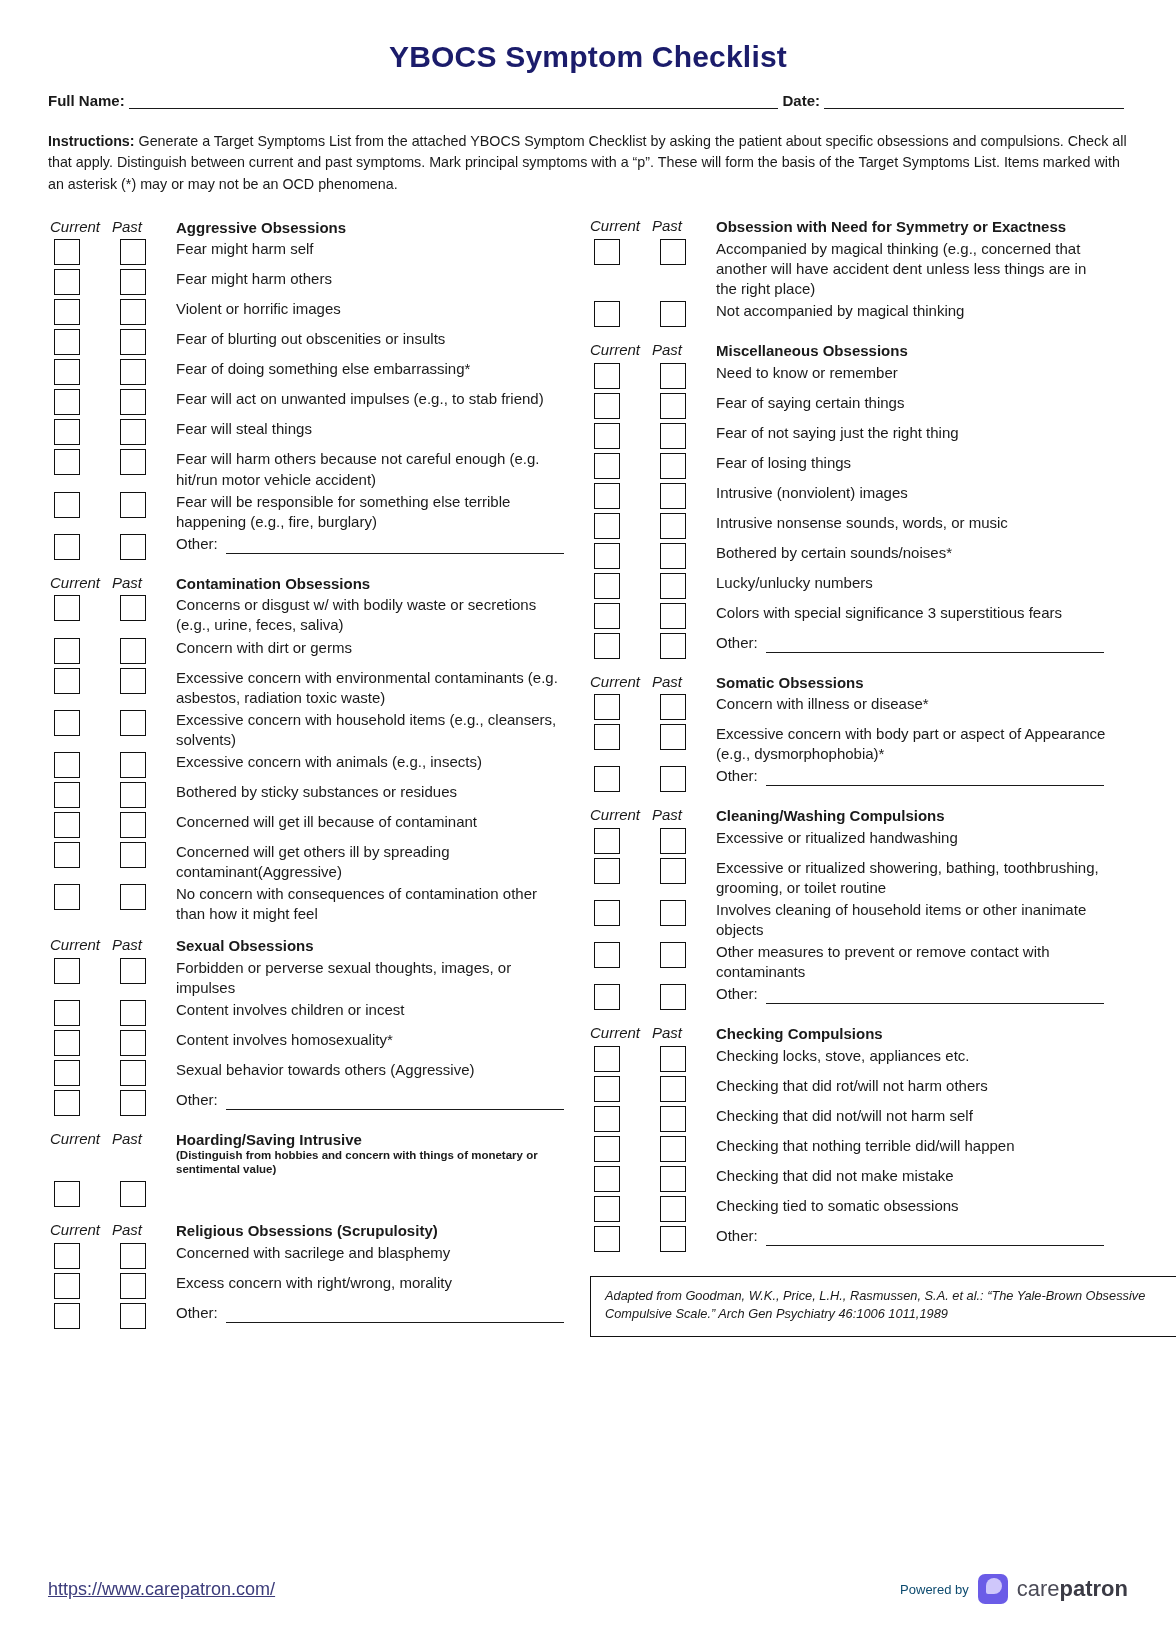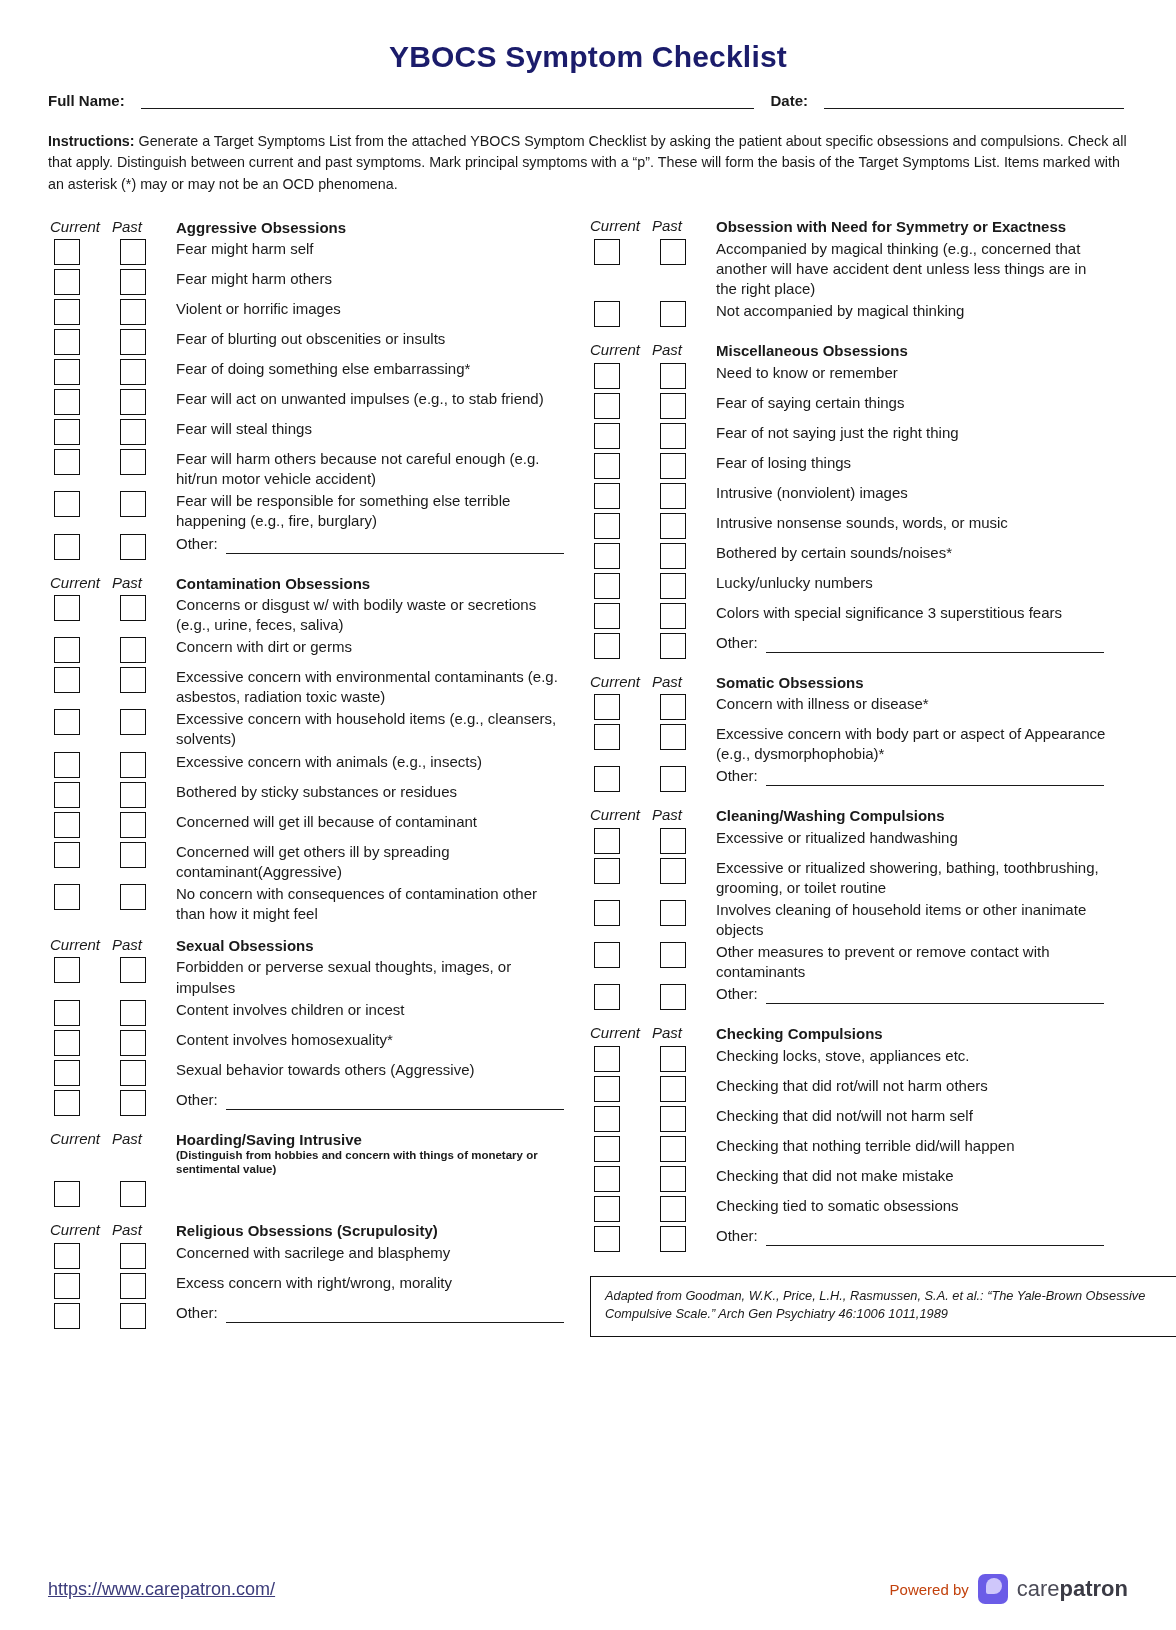--- a/index.html
+++ b/index.html
@@ -25,21 +25,21 @@
     font-size: 30px;
     font-weight: bold;
     color: #1b1c6b;
     letter-spacing: 0.2px;
     margin: 6px 0 18px 0;
   }
   
   .idrow {
     display: flex;
     align-items: flex-end;
-    gap: 12px;
+    gap: 0;
     font-size: 15px;
     margin-bottom: 22px;
   }
   .idrow .lbl { font-weight: bold; white-space: nowrap; }
   .idrow .rule {
     border-bottom: 1.3px solid #1a1a1a;
     height: 14px;
     flex: 1 1 auto;
     margin: 0 4px;
   }
@@ -50,21 +50,21 @@
     text-align: left;
     margin-bottom: 16px;
     margin-top: 15px;
   }
   .instructions b { font-weight: bold; }
 
   
   .cols {
     display: flex;
     gap: 20px;
-    align-items: center;
+    align-items: flex-end;
   }
   .col { width: 520px; }
   .col.right { width: 520px; }
 
   .grouphead {
     display: flex;
     align-items: flex-start;
     margin-top: 6px;
   }
   .chcol { width: 62px; flex: 0 0 62px; text-align: left; }
@@ -141,21 +141,21 @@
     display: flex;
     align-items: center;
     justify-content: space-between;
   }
   .footer-link {
     font-size: 18px;
     color: #3b3b7a;
     text-decoration: underline;
   }
   .brand { display: flex; align-items: center; gap: 9px; }
-  .brand .powered { font-size: 15px; color: #c2410c; }
+  .brand .powered { font-size: 13px; color: #0c4a6e; }
   .brand .logo-mark {
     width: 30px; height: 30px;
     border-radius: 7px;
     background: #6b5ce7;
     position: relative;
     overflow: hidden;
   }
   .brand .logo-mark:after {
     content: "";
     position: absolute;

